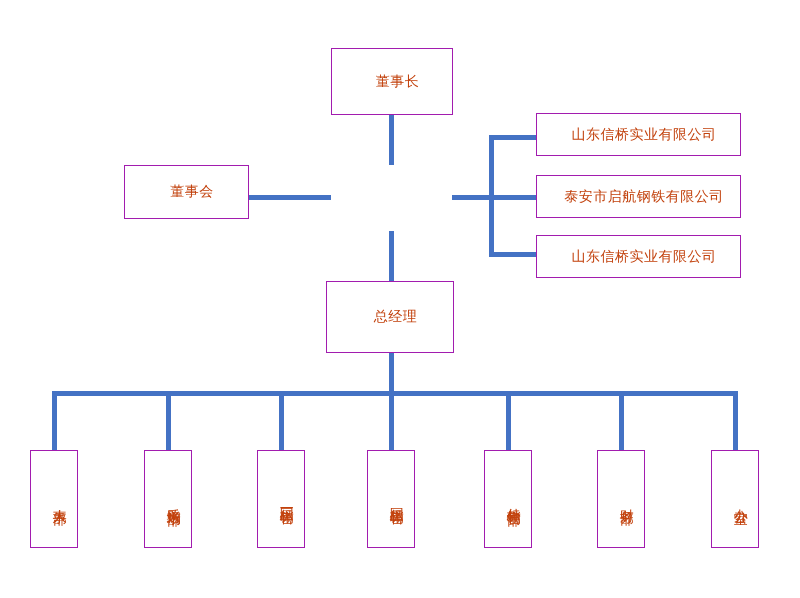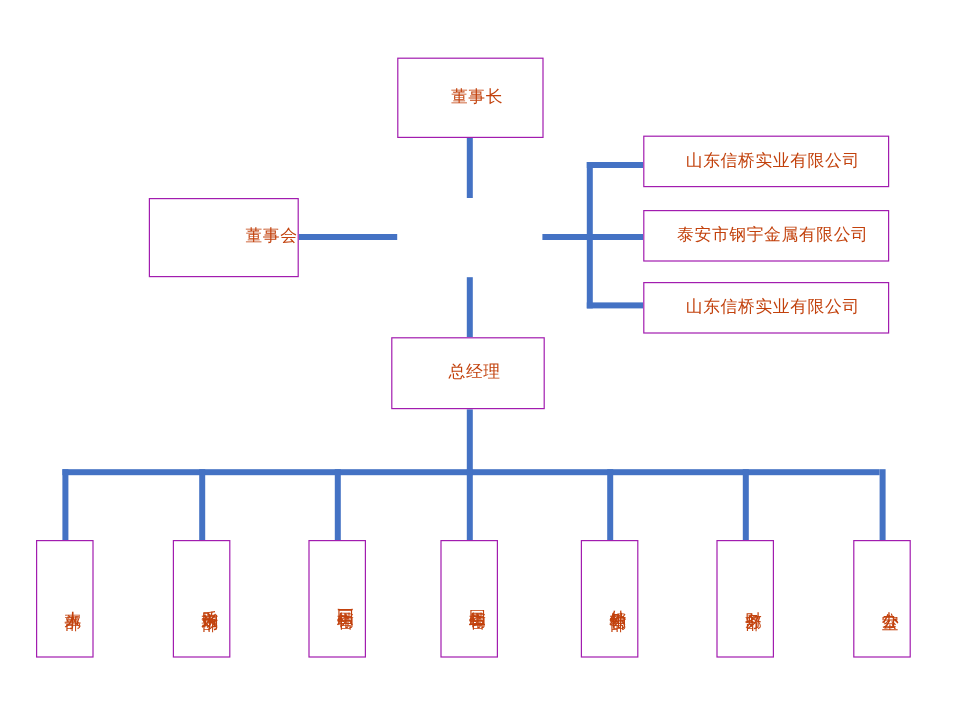--- a/index.html
+++ b/index.html
@@ -91,34 +91,34 @@
   <div class="conn" style="left:279px; top:391px; width:5px; height:59px;"></div>
   <div class="conn" style="left:389px; top:391px; width:5px; height:59px;"></div>
   <div class="conn" style="left:506px; top:391px; width:5px; height:59px;"></div>
   <div class="conn" style="left:619px; top:391px; width:5px; height:59px;"></div>
   <div class="conn" style="left:733px; top:391px; width:5px; height:59px;"></div>
 
   <div class="node node-h" style="left:331px; top:48px; width:122px; height:67px;">
     <span class="label">董事长</span>
   </div>
 
-  <div class="node node-h" style="left:124px; top:165px; width:125px; height:66px;justify-content:flex-end;">
+  <div class="node node-h" style="left:124px; top:165px; width:125px; height:54px;">
     <span class="label">董事会</span>
   </div>
 
 
-  <div class="node node-h" style="left:326px; top:281px; width:128px; height:60px;">
+  <div class="node node-h" style="left:326px; top:281px; width:128px; height:72px;">
     <span class="label">总经理</span>
   </div>
 
   <div class="node node-company" style="left:536px; top:113px; width:205px; height:43px;">
     <span class="label">山东信桥实业有限公司</span>
   </div>
   <div class="node node-company" style="left:536px; top:175px; width:205px; height:43px;">
-    <span class="label">泰安市钢宇金属有限公司</span>
+    <span class="label">泰安市启航钢铁有限公司</span>
   </div>
   <div class="node node-company" style="left:536px; top:235px; width:205px; height:43px;">
     <span class="label">山东信桥实业有限公司</span>
   </div>
 
   <div class="node node-v" style="left:30px; top:450px; width:48px; height:98px;">
     <span class="label">人事部</span>
   </div>
   <div class="node node-v" style="left:144px; top:450px; width:48px; height:98px;">
     <span class="label">采购市场部</span>

